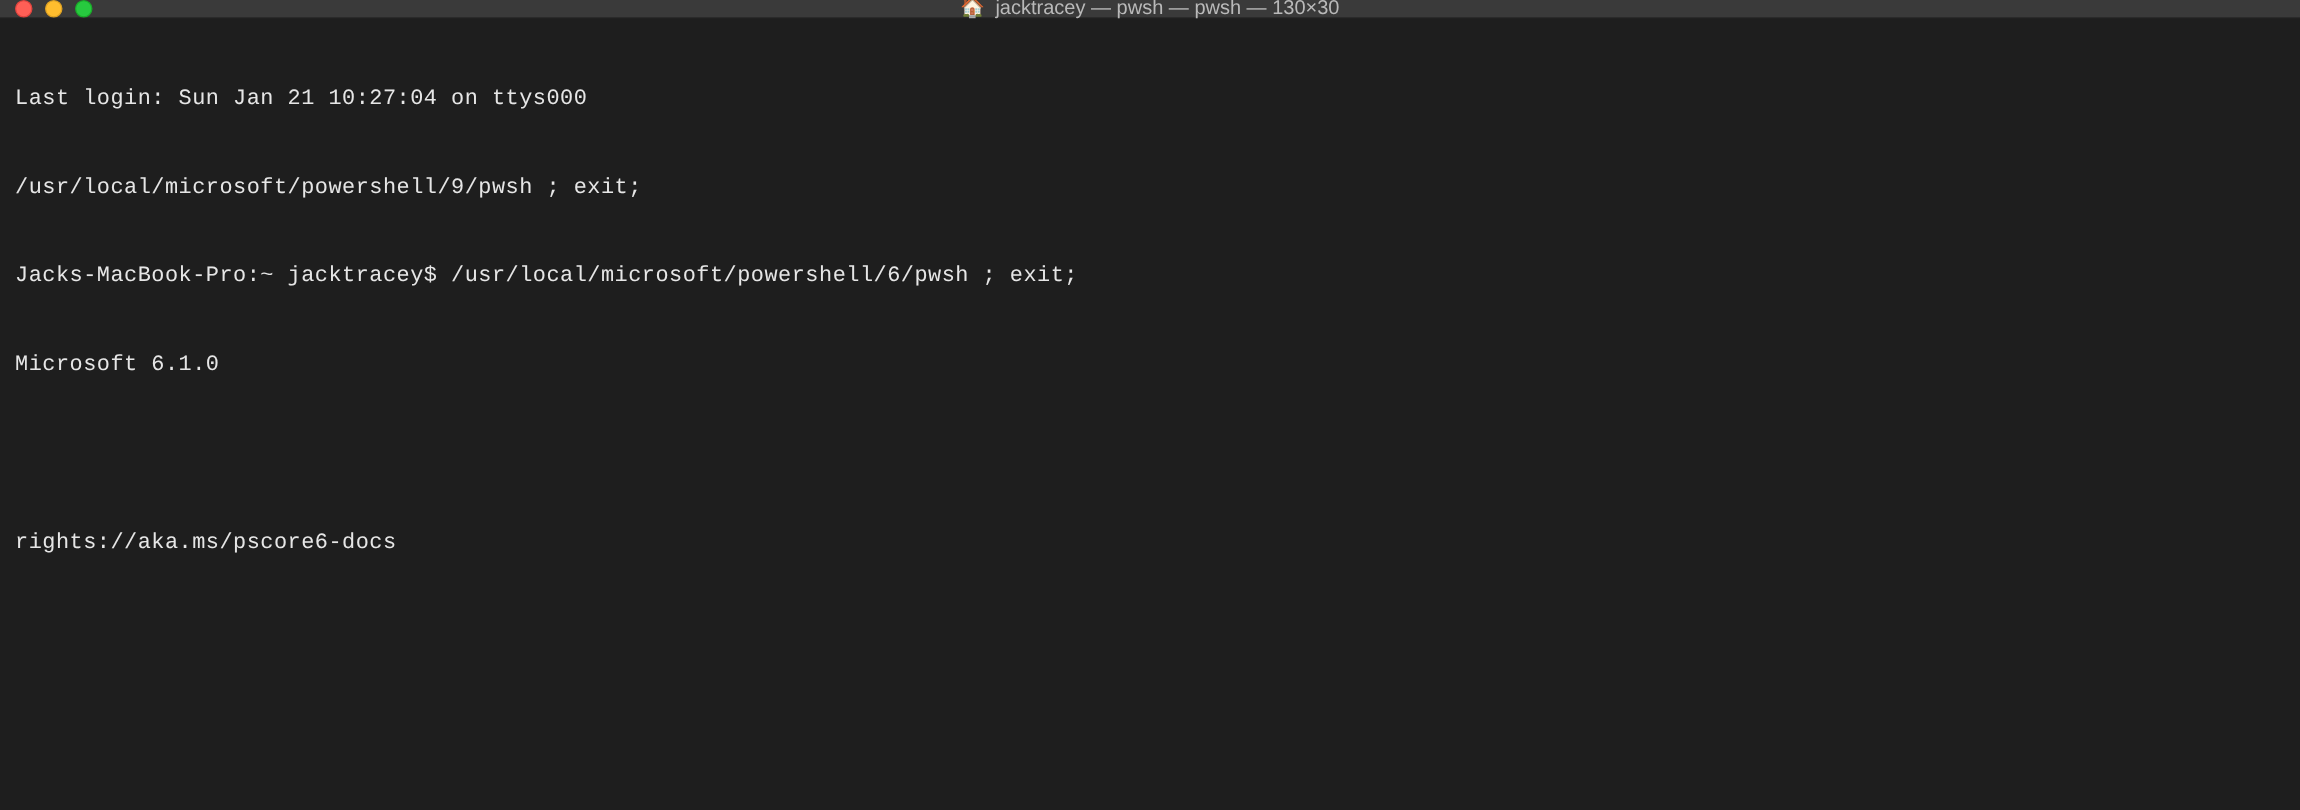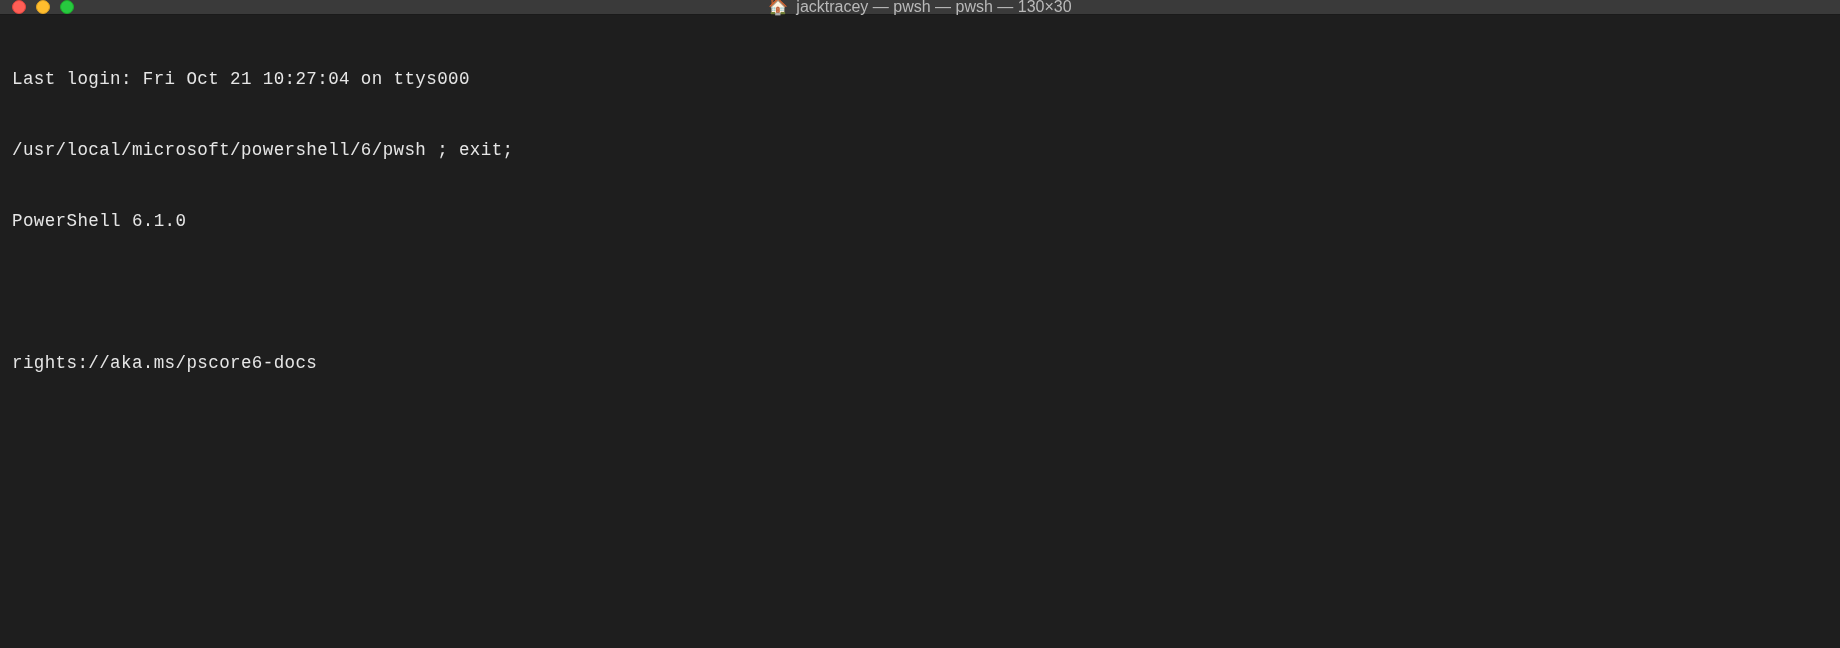--- a/index.html
+++ b/index.html
@@ -83,23 +83,24 @@
       <div class="traffic-light tl-yellow"></div>
       <div class="traffic-light tl-green"></div>
     </div>
     <div class="title-wrap">
       <span class="home-icon">🏠</span>
       <span>jacktracey — pwsh — pwsh — 130×30</span>
     </div>
   </div>
 
   <div class="terminal">
-    <div class="line">Last login: Fri Oct 21 10:27:04 on ttys000</div>
-    <div class="line">/usr/local/microsoft/powershell/6/pwsh ; exit;</div>
-    <div class="line">PowerShell 6.1.0</div>
+    <div class="line">Last login: Sun Jan 21 10:27:04 on ttys000</div>
+    <div class="line">/usr/local/microsoft/powershell/9/pwsh ; exit;</div>
+    <div class="line">Jacks-MacBook-Pro:~ jacktracey$ /usr/local/microsoft/powershell/6/pwsh ; exit;</div>
+    <div class="line">Microsoft 6.1.0</div>
     <div class="line">&nbsp;</div>
     <div class="line">rights://aka.ms/pscore6-docs</div>
     <div class="line">&nbsp;</div>
     
     
     
     
     
     
     

